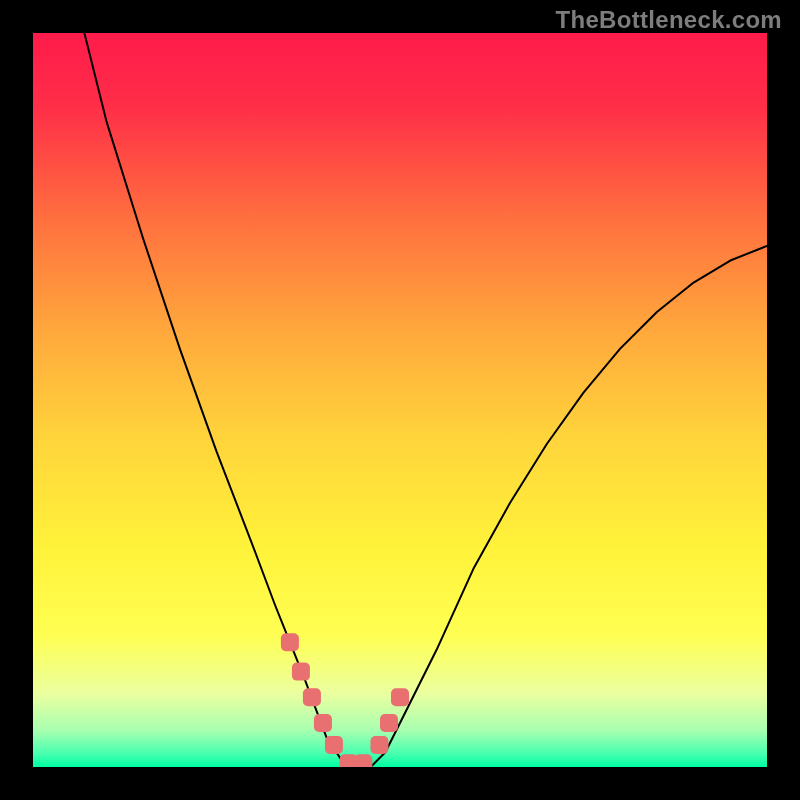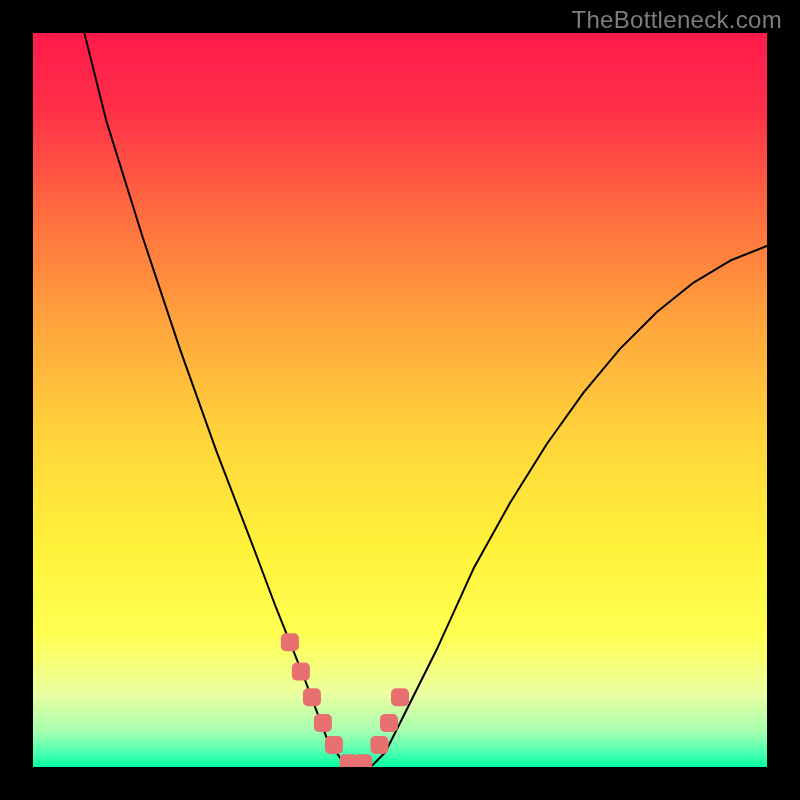--- a/index.html
+++ b/index.html
@@ -13,21 +13,21 @@
     height: 800px;
     position: relative;
     background: #000000;
   }
   .watermark {
     position: absolute;
     top: 6px;
     right: 18px;
     color: #7d7d7d;
     font-size: 24px;
-    font-weight: 400;
+    font-weight: 700;
     z-index: 5;
     letter-spacing: 0.3px;
   }
   .plot-area {
     position: absolute;
     top: 33px;
     left: 33px;
     width: 734px;
     height: 734px;
   }

